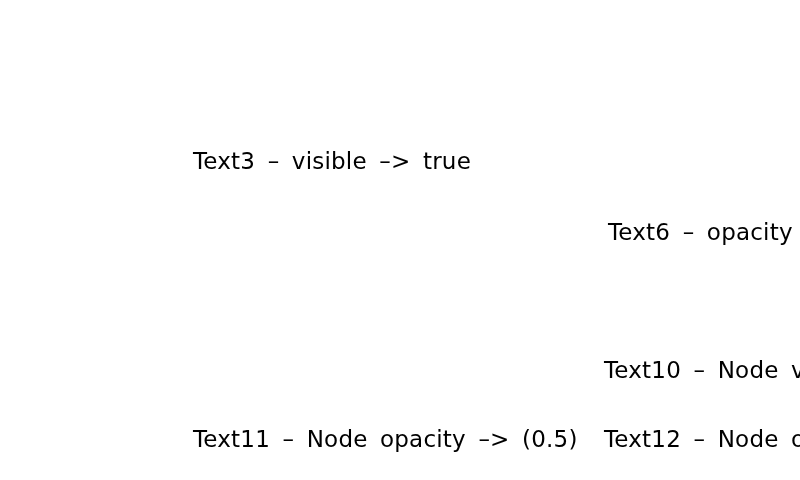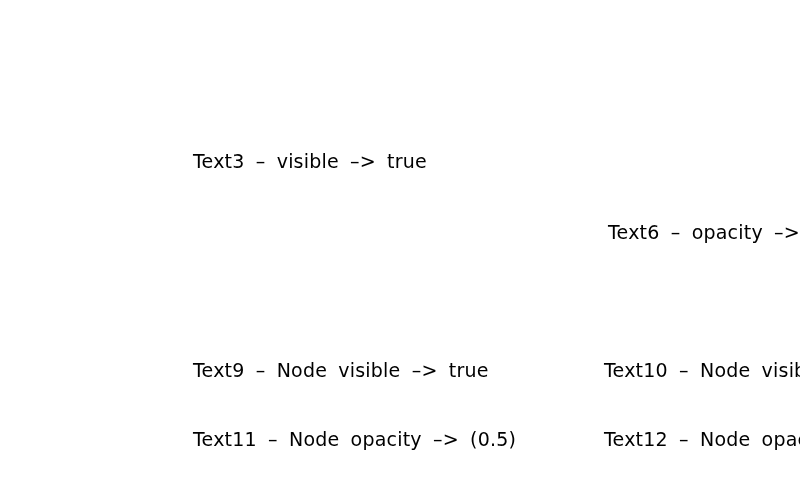--- a/index.html
+++ b/index.html
@@ -16,21 +16,21 @@
     background: #ffffff;
     overflow: hidden;          
     font-family: "DejaVu Sans", "Liberation Sans", sans-serif;
     color: #000000;
   }
 
   
   .text-run {
     position: absolute;
     white-space: nowrap;
-    font-size: 19px;
+    font-size: 23px;
     font-weight: 400;
     line-height: 30px;
     letter-spacing: 0.2px;
     word-spacing: 5px;
     color: #000000;
     -webkit-font-smoothing: antialiased;
   }
 
   
   .occluding {
@@ -47,21 +47,20 @@
 </style>
 </head>
 <body>
 
 <div id="canvas" style="width: 800px; height: 480px; background: rgb(255, 255, 255);">
 
   <div class="text-run row-1" style="left: 193px; top: 146px; color: rgb(0, 0, 0);">Text3  –  visible  –&gt;  true</div>
 
   <div class="text-run row-2" style="left: 608px; top: 217px; color: rgb(0, 0, 0);">Text6  –  opacity  –&gt;  0.5</div>
 
-  <div class="text-run row-3" style="left: 193px; top: 355px; color: rgb(0, 0, 0);">Text9  –  Node  visible  –&gt;  true</div>
 
   <div class="text-run row-3b occluding" style="left: 604px; top: 355px; color: rgb(0, 0, 0);">Text10  –  Node  visible  –&gt;  true</div>
 
   <div class="text-run row-4" style="left: 193px; top: 424px; color: rgb(0, 0, 0);">Text11  –  Node  opacity  –&gt;  (0.5)</div>
 
   <div class="text-run row-4b occluding" style="left: 604px; top: 424px; color: rgb(0, 0, 0);">Text12  –  Node  opacity  –&gt;  0.5</div>
 
 </div>
 
 </body></html>

